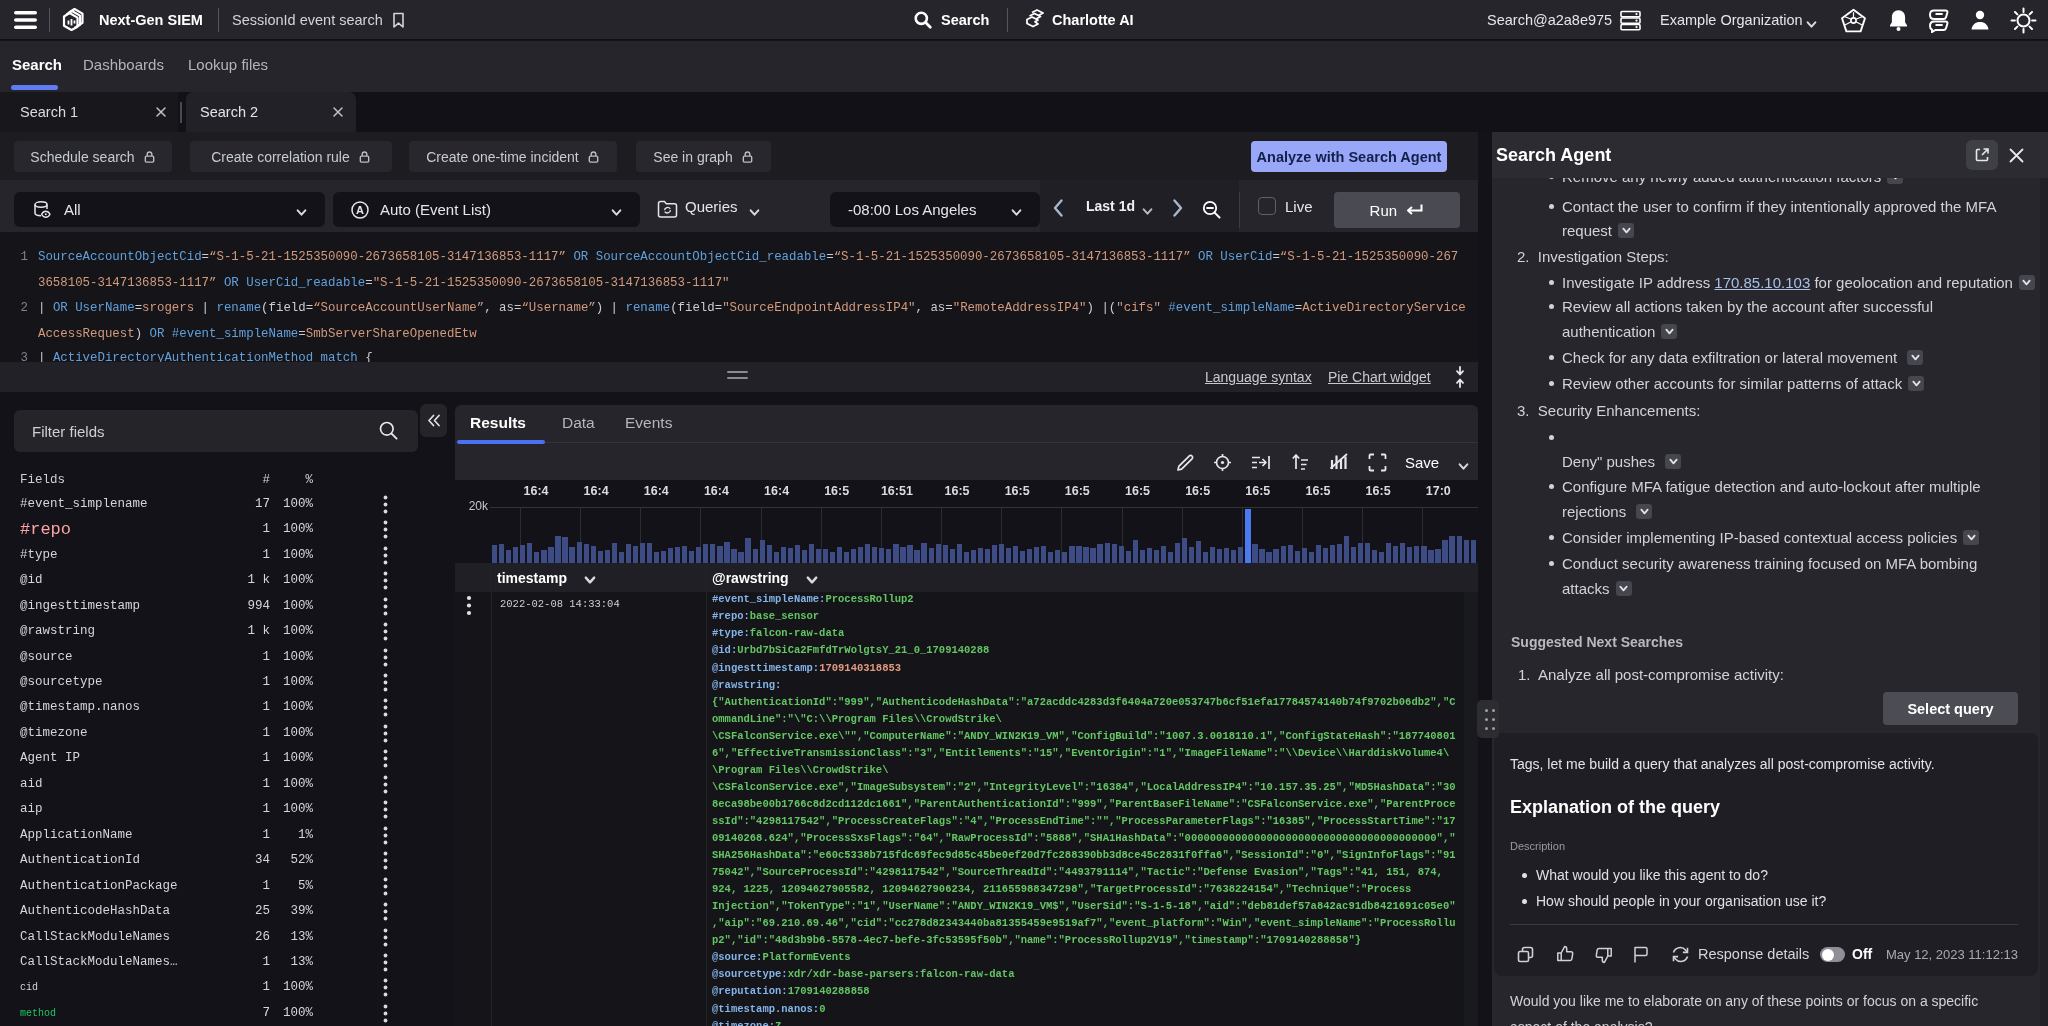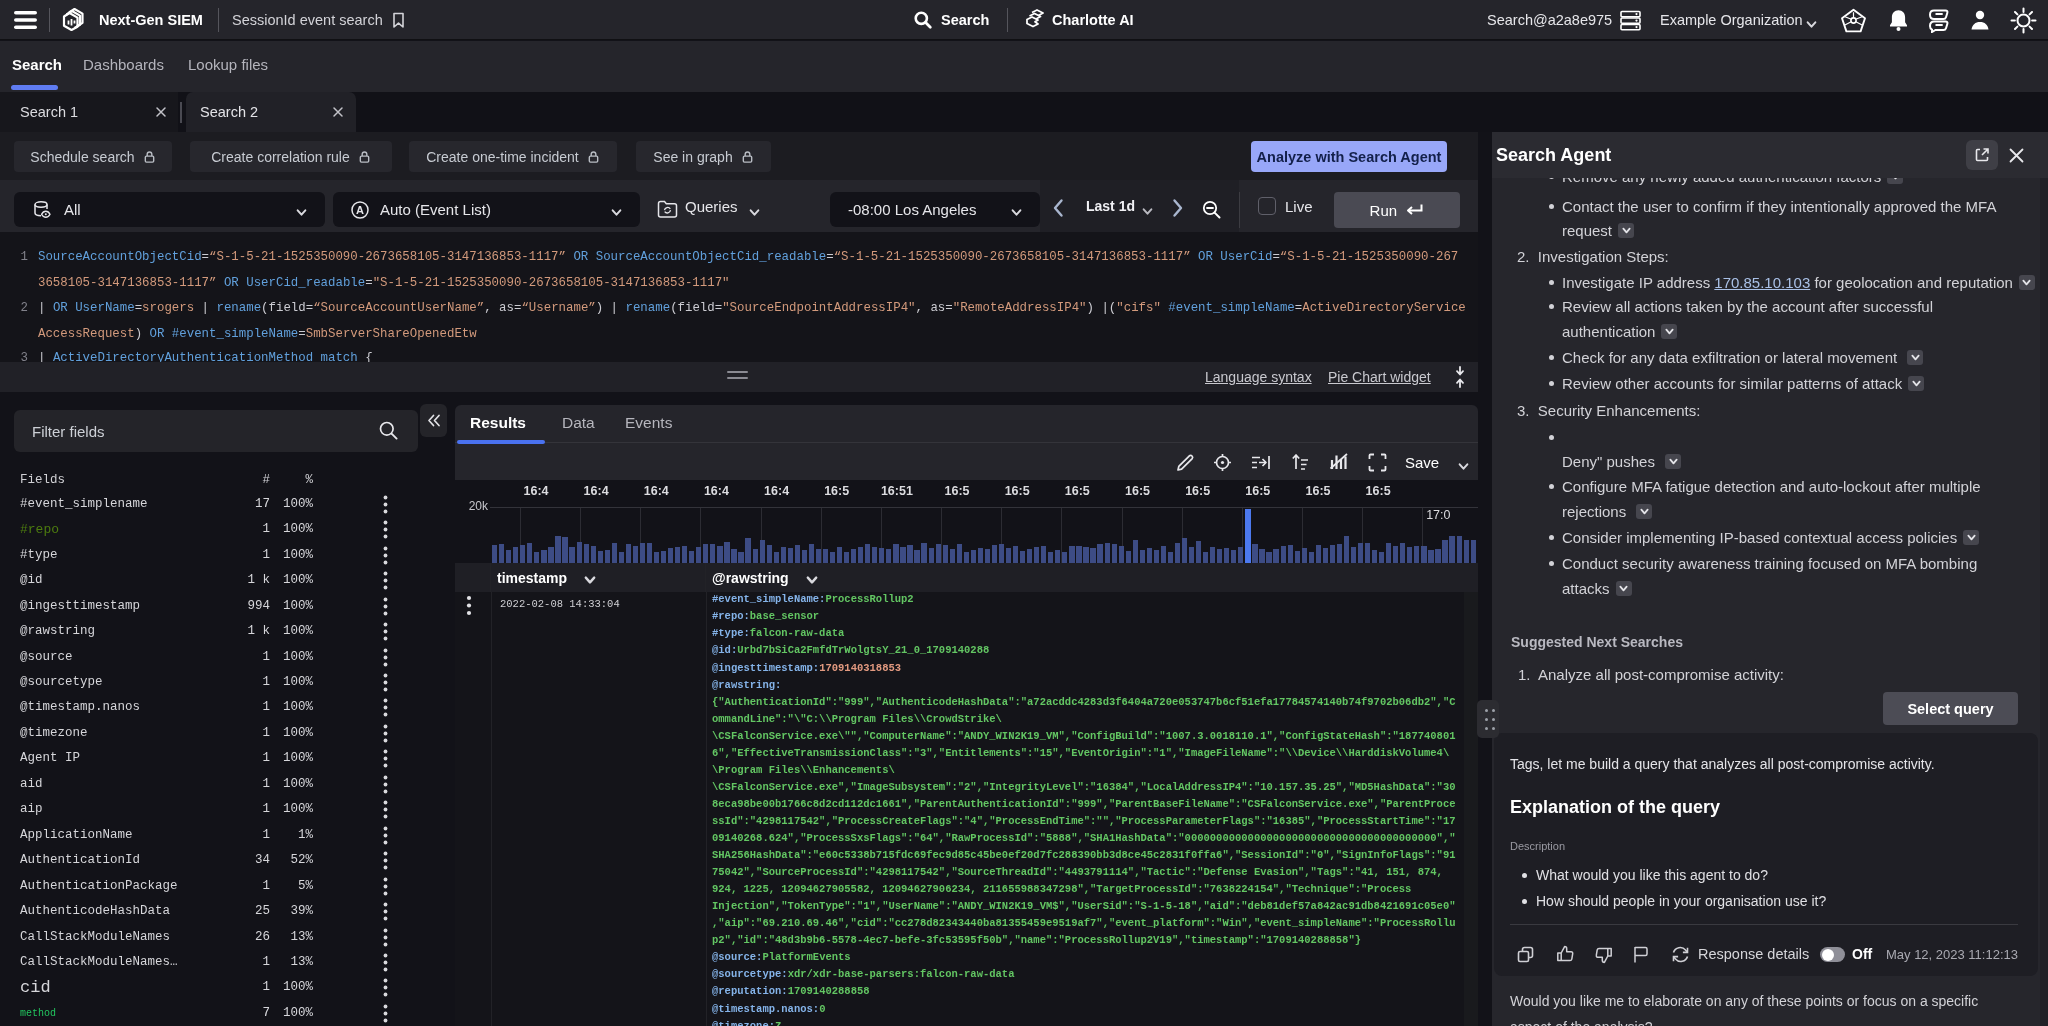--- a/index.html
+++ b/index.html
@@ -197,21 +197,21 @@
 <div class="mono" style="position:absolute;left:200px;top:472px;width:70px;height:17px;color:#d0d0d4;font-size:12.5px;line-height:17px;text-align:right">#</div>
 <div class="mono" style="position:absolute;left:243px;top:472px;width:70px;height:17px;color:#d0d0d4;font-size:12.5px;line-height:17px;text-align:right">%</div>
 <div class="mono" style="position:absolute;left:20px;top:495.8px;width:260px;height:17px;color:#d6d6da;font-size:12.5px;line-height:17px;white-space:pre">#event_simplename</div>
 <div class="mono" style="position:absolute;left:200px;top:495.8px;width:70px;height:17px;color:#d6d6da;font-size:12.5px;line-height:17px;text-align:right;white-space:pre">17</div>
 <div class="mono" style="position:absolute;left:243px;top:495.8px;width:70px;height:17px;color:#d6d6da;font-size:12.5px;line-height:17px;text-align:right">100%</div>
 <div style="position:absolute;left:383px;top:494.8px;width:5px;height:19px"><svg width="5" height="19" viewBox="0 0 5 19">
         <circle cx="2.5" cy="2.5" r="1.9" fill="#d9d9dd"></circle>
         <circle cx="2.5" cy="9.5" r="1.9" fill="#d9d9dd"></circle>
         <circle cx="2.5" cy="16.5" r="1.9" fill="#d9d9dd"></circle>
       </svg></div>
-<div class="mono" style="position:absolute;left:20px;top:521.3px;width:260px;height:17px;color:#4d7c0f;font-size:13px;line-height:17px;white-space:pre">#repo</div>
+<div class="mono" style="position:absolute;left:20px;top:521.3px;width:260px;height:17px;color:#fca5a5;font-size:17px;line-height:17px;white-space:pre">#repo</div>
 <div class="mono" style="position:absolute;left:200px;top:521.3px;width:70px;height:17px;color:#d6d6da;font-size:12.5px;line-height:17px;text-align:right;white-space:pre">1</div>
 <div class="mono" style="position:absolute;left:243px;top:521.3px;width:70px;height:17px;color:#d6d6da;font-size:12.5px;line-height:17px;text-align:right">100%</div>
 <div style="position:absolute;left:383px;top:520.3px;width:5px;height:19px"><svg width="5" height="19" viewBox="0 0 5 19">
         <circle cx="2.5" cy="2.5" r="1.9" fill="#d9d9dd"></circle>
         <circle cx="2.5" cy="9.5" r="1.9" fill="#d9d9dd"></circle>
         <circle cx="2.5" cy="16.5" r="1.9" fill="#d9d9dd"></circle>
       </svg></div>
 <div class="mono" style="position:absolute;left:20px;top:546.7px;width:260px;height:17px;color:#d6d6da;font-size:12.5px;line-height:17px;white-space:pre">#type</div>
 <div class="mono" style="position:absolute;left:200px;top:546.7px;width:70px;height:17px;color:#d6d6da;font-size:12.5px;line-height:17px;text-align:right;white-space:pre">1</div>
 <div class="mono" style="position:absolute;left:243px;top:546.7px;width:70px;height:17px;color:#d6d6da;font-size:12.5px;line-height:17px;text-align:right">100%</div>
@@ -341,21 +341,21 @@
         <circle cx="2.5" cy="16.5" r="1.9" fill="#d9d9dd"></circle>
       </svg></div>
 <div class="mono" style="position:absolute;left:20px;top:953.9px;width:260px;height:17px;color:#d6d6da;font-size:12.5px;line-height:17px;white-space:pre">CallStackModuleNames…</div>
 <div class="mono" style="position:absolute;left:200px;top:953.9px;width:70px;height:17px;color:#d6d6da;font-size:12.5px;line-height:17px;text-align:right;white-space:pre">1</div>
 <div class="mono" style="position:absolute;left:243px;top:953.9px;width:70px;height:17px;color:#d6d6da;font-size:12.5px;line-height:17px;text-align:right">13%</div>
 <div style="position:absolute;left:383px;top:952.9px;width:5px;height:19px"><svg width="5" height="19" viewBox="0 0 5 19">
         <circle cx="2.5" cy="2.5" r="1.9" fill="#d9d9dd"></circle>
         <circle cx="2.5" cy="9.5" r="1.9" fill="#d9d9dd"></circle>
         <circle cx="2.5" cy="16.5" r="1.9" fill="#d9d9dd"></circle>
       </svg></div>
-<div class="mono" style="position:absolute;left:20px;top:979.4px;width:260px;height:17px;color:#d6d6da;font-size:17px;line-height:17px;white-space:pre">cid</div>
+<div class="mono" style="position:absolute;left:20px;top:979.4px;width:260px;height:17px;color:#d6d6da;font-size:10px;line-height:17px;white-space:pre">cid</div>
 <div class="mono" style="position:absolute;left:200px;top:979.4px;width:70px;height:17px;color:#d6d6da;font-size:12.5px;line-height:17px;text-align:right;white-space:pre">1</div>
 <div class="mono" style="position:absolute;left:243px;top:979.4px;width:70px;height:17px;color:#d6d6da;font-size:12.5px;line-height:17px;text-align:right">100%</div>
 <div style="position:absolute;left:383px;top:978.4px;width:5px;height:19px"><svg width="5" height="19" viewBox="0 0 5 19">
         <circle cx="2.5" cy="2.5" r="1.9" fill="#d9d9dd"></circle>
         <circle cx="2.5" cy="9.5" r="1.9" fill="#d9d9dd"></circle>
         <circle cx="2.5" cy="16.5" r="1.9" fill="#d9d9dd"></circle>
       </svg></div>
 <div class="mono" style="position:absolute;left:20px;top:1004.8px;width:260px;height:17px;color:#22c55e;font-size:10px;line-height:17px;white-space:pre">method</div>
 <div class="mono" style="position:absolute;left:200px;top:1004.8px;width:70px;height:17px;color:#d6d6da;font-size:12.5px;line-height:17px;text-align:right;white-space:pre">7</div>
 <div class="mono" style="position:absolute;left:243px;top:1004.8px;width:70px;height:17px;color:#d6d6da;font-size:12.5px;line-height:17px;text-align:right">100%</div>
@@ -407,21 +407,21 @@
 <div style="position:absolute;left:806.7px;top:484px;width:60px;height:14px;text-align:center;color:#dcdce0;font-size:12.5px;font-weight:700;line-height:14px">16:5</div>
 <div style="position:absolute;left:866.9px;top:484px;width:60px;height:14px;text-align:center;color:#dcdce0;font-size:12.5px;font-weight:700;line-height:14px">16:51</div>
 <div style="position:absolute;left:927.0px;top:484px;width:60px;height:14px;text-align:center;color:#dcdce0;font-size:12.5px;font-weight:700;line-height:14px">16:5</div>
 <div style="position:absolute;left:987.2px;top:484px;width:60px;height:14px;text-align:center;color:#dcdce0;font-size:12.5px;font-weight:700;line-height:14px">16:5</div>
 <div style="position:absolute;left:1047.3px;top:484px;width:60px;height:14px;text-align:center;color:#dcdce0;font-size:12.5px;font-weight:700;line-height:14px">16:5</div>
 <div style="position:absolute;left:1107.5px;top:484px;width:60px;height:14px;text-align:center;color:#dcdce0;font-size:12.5px;font-weight:700;line-height:14px">16:5</div>
 <div style="position:absolute;left:1167.7px;top:484px;width:60px;height:14px;text-align:center;color:#dcdce0;font-size:12.5px;font-weight:700;line-height:14px">16:5</div>
 <div style="position:absolute;left:1227.8px;top:484px;width:60px;height:14px;text-align:center;color:#dcdce0;font-size:12.5px;font-weight:700;line-height:14px">16:5</div>
 <div style="position:absolute;left:1288.0px;top:484px;width:60px;height:14px;text-align:center;color:#dcdce0;font-size:12.5px;font-weight:700;line-height:14px">16:5</div>
 <div style="position:absolute;left:1348.1px;top:484px;width:60px;height:14px;text-align:center;color:#dcdce0;font-size:12.5px;font-weight:700;line-height:14px">16:5</div>
-<div style="position:absolute;left:1408.3px;top:508px;width:60px;height:14px;text-align:center;color:#dcdce0;font-size:12.5px;font-weight:400;line-height:14px">17:0</div>
+<div style="position:absolute;left:1408.3px;top:484px;width:60px;height:14px;text-align:center;color:#dcdce0;font-size:12.5px;font-weight:700;line-height:14px">17:0</div>
 <div style="position:absolute;left:452px;top:499px;width:36px;height:14px;text-align:right;color:#c6c6cc;font-size:12px;line-height:14px">20k</div>
 <div style="position:absolute;left:490px;top:507px;width:988px;height:1px;background:#33333a"></div>
 <div style="position:absolute;left:520.0px;top:508px;width:1px;height:55px;background:#2c2c33"></div>
 <div style="position:absolute;left:580.1px;top:508px;width:1px;height:55px;background:#2c2c33"></div>
 <div style="position:absolute;left:640.3px;top:508px;width:1px;height:55px;background:#2c2c33"></div>
 <div style="position:absolute;left:700.4px;top:508px;width:1px;height:55px;background:#2c2c33"></div>
 <div style="position:absolute;left:760.6px;top:508px;width:1px;height:55px;background:#2c2c33"></div>
 <div style="position:absolute;left:820.7px;top:508px;width:1px;height:55px;background:#2c2c33"></div>
 <div style="position:absolute;left:880.9px;top:508px;width:1px;height:55px;background:#2c2c33"></div>
 <div style="position:absolute;left:941.0px;top:508px;width:1px;height:55px;background:#2c2c33"></div>
@@ -599,21 +599,21 @@
 <div class="mono" style="position:absolute;left:712px;top:591.3px;height:17px;line-height:17px;font-size:10.5px;font-weight:700;white-space:pre"><span style="color:#85b4ea">#event_simpleName:</span><span style="color:#63c663">ProcessRollup2</span></div>
 <div class="mono" style="position:absolute;left:712px;top:608.3px;height:17px;line-height:17px;font-size:10.5px;font-weight:700;white-space:pre"><span style="color:#85b4ea">#repo:</span><span style="color:#63c663">base_sensor</span></div>
 <div class="mono" style="position:absolute;left:712px;top:625.4px;height:17px;line-height:17px;font-size:10.5px;font-weight:700;white-space:pre"><span style="color:#85b4ea">#type:</span><span style="color:#63c663">falcon-raw-data</span></div>
 <div class="mono" style="position:absolute;left:712px;top:642.4px;height:17px;line-height:17px;font-size:10.5px;font-weight:700;white-space:pre"><span style="color:#85b4ea">@id:</span><span style="color:#63c663">Urbd7bSiCa2FmfdTrWolgtsY_21_0_1709140288</span></div>
 <div class="mono" style="position:absolute;left:712px;top:659.5px;height:17px;line-height:17px;font-size:10.5px;font-weight:700;white-space:pre"><span style="color:#85b4ea">@ingesttimestamp:</span><span style="color:#e39a80">1709140318853</span></div>
 <div class="mono" style="position:absolute;left:712px;top:676.5px;height:17px;line-height:17px;font-size:10.5px;font-weight:700;white-space:pre"><span style="color:#85b4ea">@rawstring:</span></div>
 <div class="mono" style="position:absolute;left:712px;top:693.6px;height:17px;line-height:17px;font-size:10.5px;font-weight:700;white-space:pre"><span style="color:#63c663">{"AuthenticationId":"999","AuthenticodeHashData":"a72acddc4283d3f6404a720e053747b6cf51efa17784574140b74f9702b06db2","C</span></div>
 <div class="mono" style="position:absolute;left:712px;top:710.6px;height:17px;line-height:17px;font-size:10.5px;font-weight:700;white-space:pre"><span style="color:#63c663">ommandLine":"\"C:\\Program Files\\CrowdStrike\</span></div>
 <div class="mono" style="position:absolute;left:712px;top:727.7px;height:17px;line-height:17px;font-size:10.5px;font-weight:700;white-space:pre"><span style="color:#63c663">\CSFalconService.exe\"","ComputerName":"ANDY_WIN2K19_VM","ConfigBuild":"1007.3.0018110.1","ConfigStateHash":"187740801</span></div>
 <div class="mono" style="position:absolute;left:712px;top:744.7px;height:17px;line-height:17px;font-size:10.5px;font-weight:700;white-space:pre"><span style="color:#63c663">6","EffectiveTransmissionClass":"3","Entitlements":"15","EventOrigin":"1","ImageFileName":"\\Device\\HarddiskVolume4\</span></div>
-<div class="mono" style="position:absolute;left:712px;top:761.8px;height:17px;line-height:17px;font-size:10.5px;font-weight:700;white-space:pre"><span style="color:#63c663">\Program Files\\Enhancements\</span></div>
+<div class="mono" style="position:absolute;left:712px;top:761.8px;height:17px;line-height:17px;font-size:10.5px;font-weight:700;white-space:pre"><span style="color:#63c663">\Program Files\\CrowdStrike\</span></div>
 <div class="mono" style="position:absolute;left:712px;top:778.8px;height:17px;line-height:17px;font-size:10.5px;font-weight:700;white-space:pre"><span style="color:#63c663">\CSFalconService.exe","ImageSubsystem":"2","IntegrityLevel":"16384","LocalAddressIP4":"10.157.35.25","MD5HashData":"30</span></div>
 <div class="mono" style="position:absolute;left:712px;top:795.9px;height:17px;line-height:17px;font-size:10.5px;font-weight:700;white-space:pre"><span style="color:#63c663">8eca98be00b1766c8d2cd112dc1661","ParentAuthenticationId":"999","ParentBaseFileName":"CSFalconService.exe","ParentProce</span></div>
 <div class="mono" style="position:absolute;left:712px;top:812.9px;height:17px;line-height:17px;font-size:10.5px;font-weight:700;white-space:pre"><span style="color:#63c663">ssId":"4298117542","ProcessCreateFlags":"4","ProcessEndTime":"","ProcessParameterFlags":"16385","ProcessStartTime":"17</span></div>
 <div class="mono" style="position:absolute;left:712px;top:830.0px;height:17px;line-height:17px;font-size:10.5px;font-weight:700;white-space:pre"><span style="color:#63c663">09140268.624","ProcessSxsFlags":"64","RawProcessId":"5888","SHA1HashData":"0000000000000000000000000000000000000000","</span></div>
 <div class="mono" style="position:absolute;left:712px;top:847.0px;height:17px;line-height:17px;font-size:10.5px;font-weight:700;white-space:pre"><span style="color:#63c663">SHA256HashData":"e60c5338b715fdc69fec9d85c45be0ef20d7fc288390bb3d8ce45c2831f0ffa6","SessionId":"0","SignInfoFlags":"91</span></div>
 <div class="mono" style="position:absolute;left:712px;top:864.1px;height:17px;line-height:17px;font-size:10.5px;font-weight:700;white-space:pre"><span style="color:#63c663">75042","SourceProcessId":"4298117542","SourceThreadId":"4493791114","Tactic":"Defense Evasion","Tags":"41, 151, 874,</span></div>
 <div class="mono" style="position:absolute;left:712px;top:881.1px;height:17px;line-height:17px;font-size:10.5px;font-weight:700;white-space:pre"><span style="color:#63c663">924, 1225, 12094627905582, 12094627906234, 211655988347298","TargetProcessId":"7638224154","Technique":"Process</span></div>
 <div class="mono" style="position:absolute;left:712px;top:898.2px;height:17px;line-height:17px;font-size:10.5px;font-weight:700;white-space:pre"><span style="color:#63c663">Injection","TokenType":"1","UserName":"ANDY_WIN2K19_VM$","UserSid":"S-1-5-18","aid":"deb81def57a842ac91db8421691c05e0"</span></div>
 <div class="mono" style="position:absolute;left:712px;top:915.2px;height:17px;line-height:17px;font-size:10.5px;font-weight:700;white-space:pre"><span style="color:#63c663">,"aip":"69.210.69.46","cid":"cc278d82343440ba81355459e9519af7","event_platform":"Win","event_simpleName":"ProcessRollu</span></div>
 <div class="mono" style="position:absolute;left:712px;top:932.3px;height:17px;line-height:17px;font-size:10.5px;font-weight:700;white-space:pre"><span style="color:#63c663">p2","id":"48d3b9b6-5578-4ec7-befe-3fc53595f50b","name":"ProcessRollup2V19","timestamp":"1709140288858"}</span></div>

